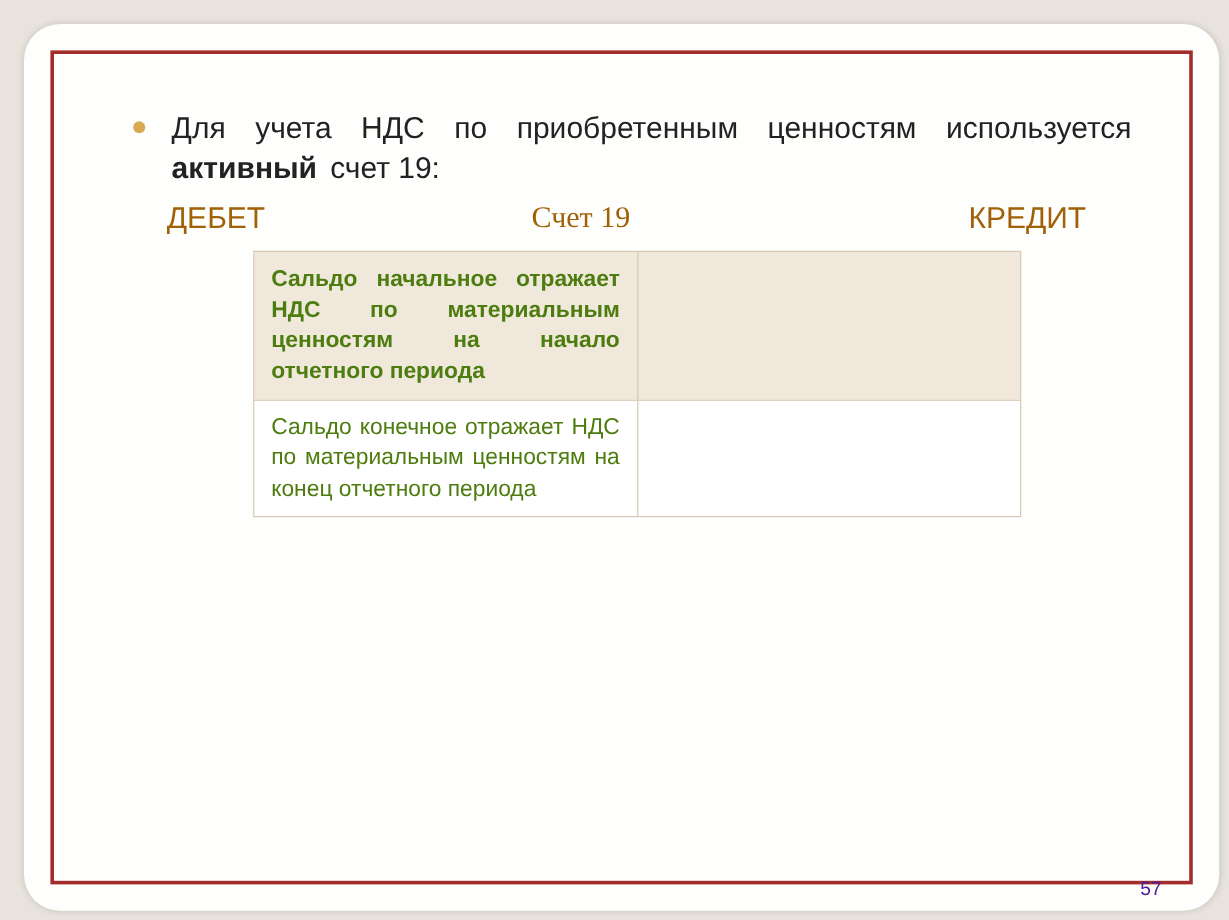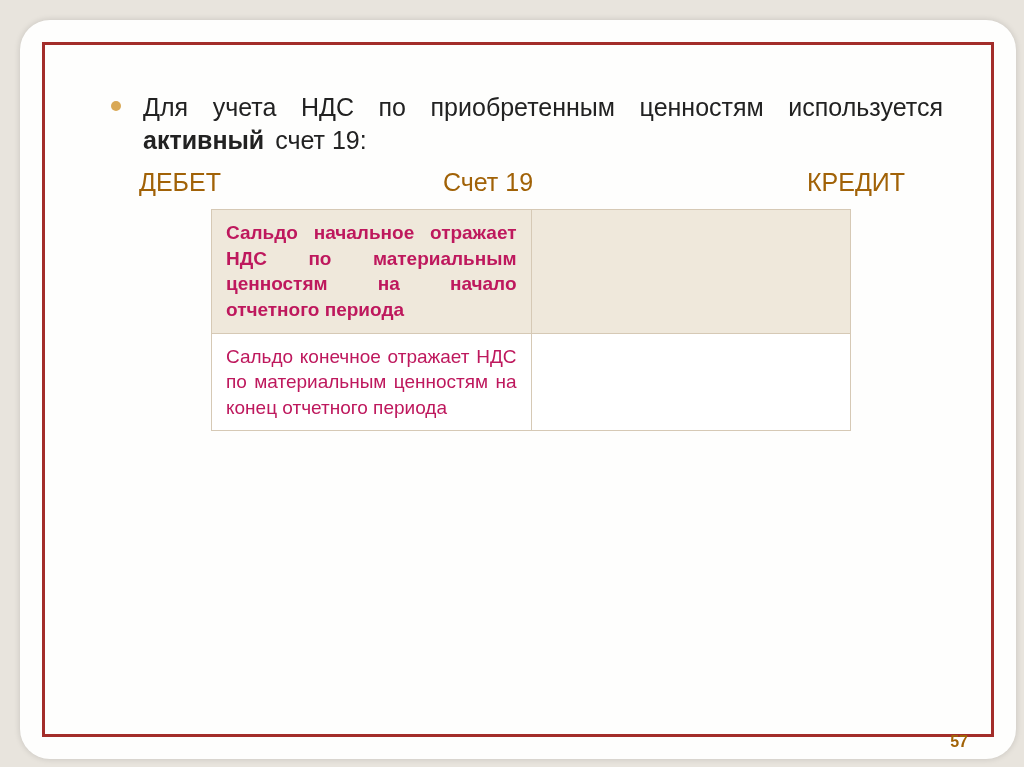--- a/index.html
+++ b/index.html
@@ -61,57 +61,56 @@
     .intro-text .bold {
       font-weight: bold;
     }
     .header-row {
       display: flex;
       margin: 8px 0 10px 30px;
       font-size: 25px;
       color: #a16207;
     }
     .h-debit { width: 300px; }
-    .h-account { width: 360px; }
+    .h-account { width: 360px; font-family: Liberation Serif, serif; }
     .h-credit { }
     .table-wrap {
       margin-left: 102px;
       width: 640px;
     }
     table {
       border-collapse: collapse;
       width: 100%;
     }
     td {
       border: 1.5px solid #d6c9b5;
       padding: 10px 14px;
       font-size: 19px;
-      color: #be185d;
+      color: #4d7c0f;
       text-align: justify;
       vertical-align: top;
       line-height: 1.35;
       width: 50%;
     }
     tr.header-row-tbl td {
       background: #efe8db;
       font-weight: bold;
     }
     tr.middle-row td {
       background: #f8f5ef;
     }
     tr.bottom-row td {
       background: #ffffff;
     }
     .page-number {
       position: absolute;
       right: 58px;
       bottom: 18px;
       font-size: 16px;
-      color: #a16207;
-      font-weight: bold;
+      color: #4c1d95;
     }
   </style>
 </head>
 <body>
 
 <div class="outer-frame"></div>
 <div class="inner-frame">
   <div class="content">
 
     <div class="bullet-line">

